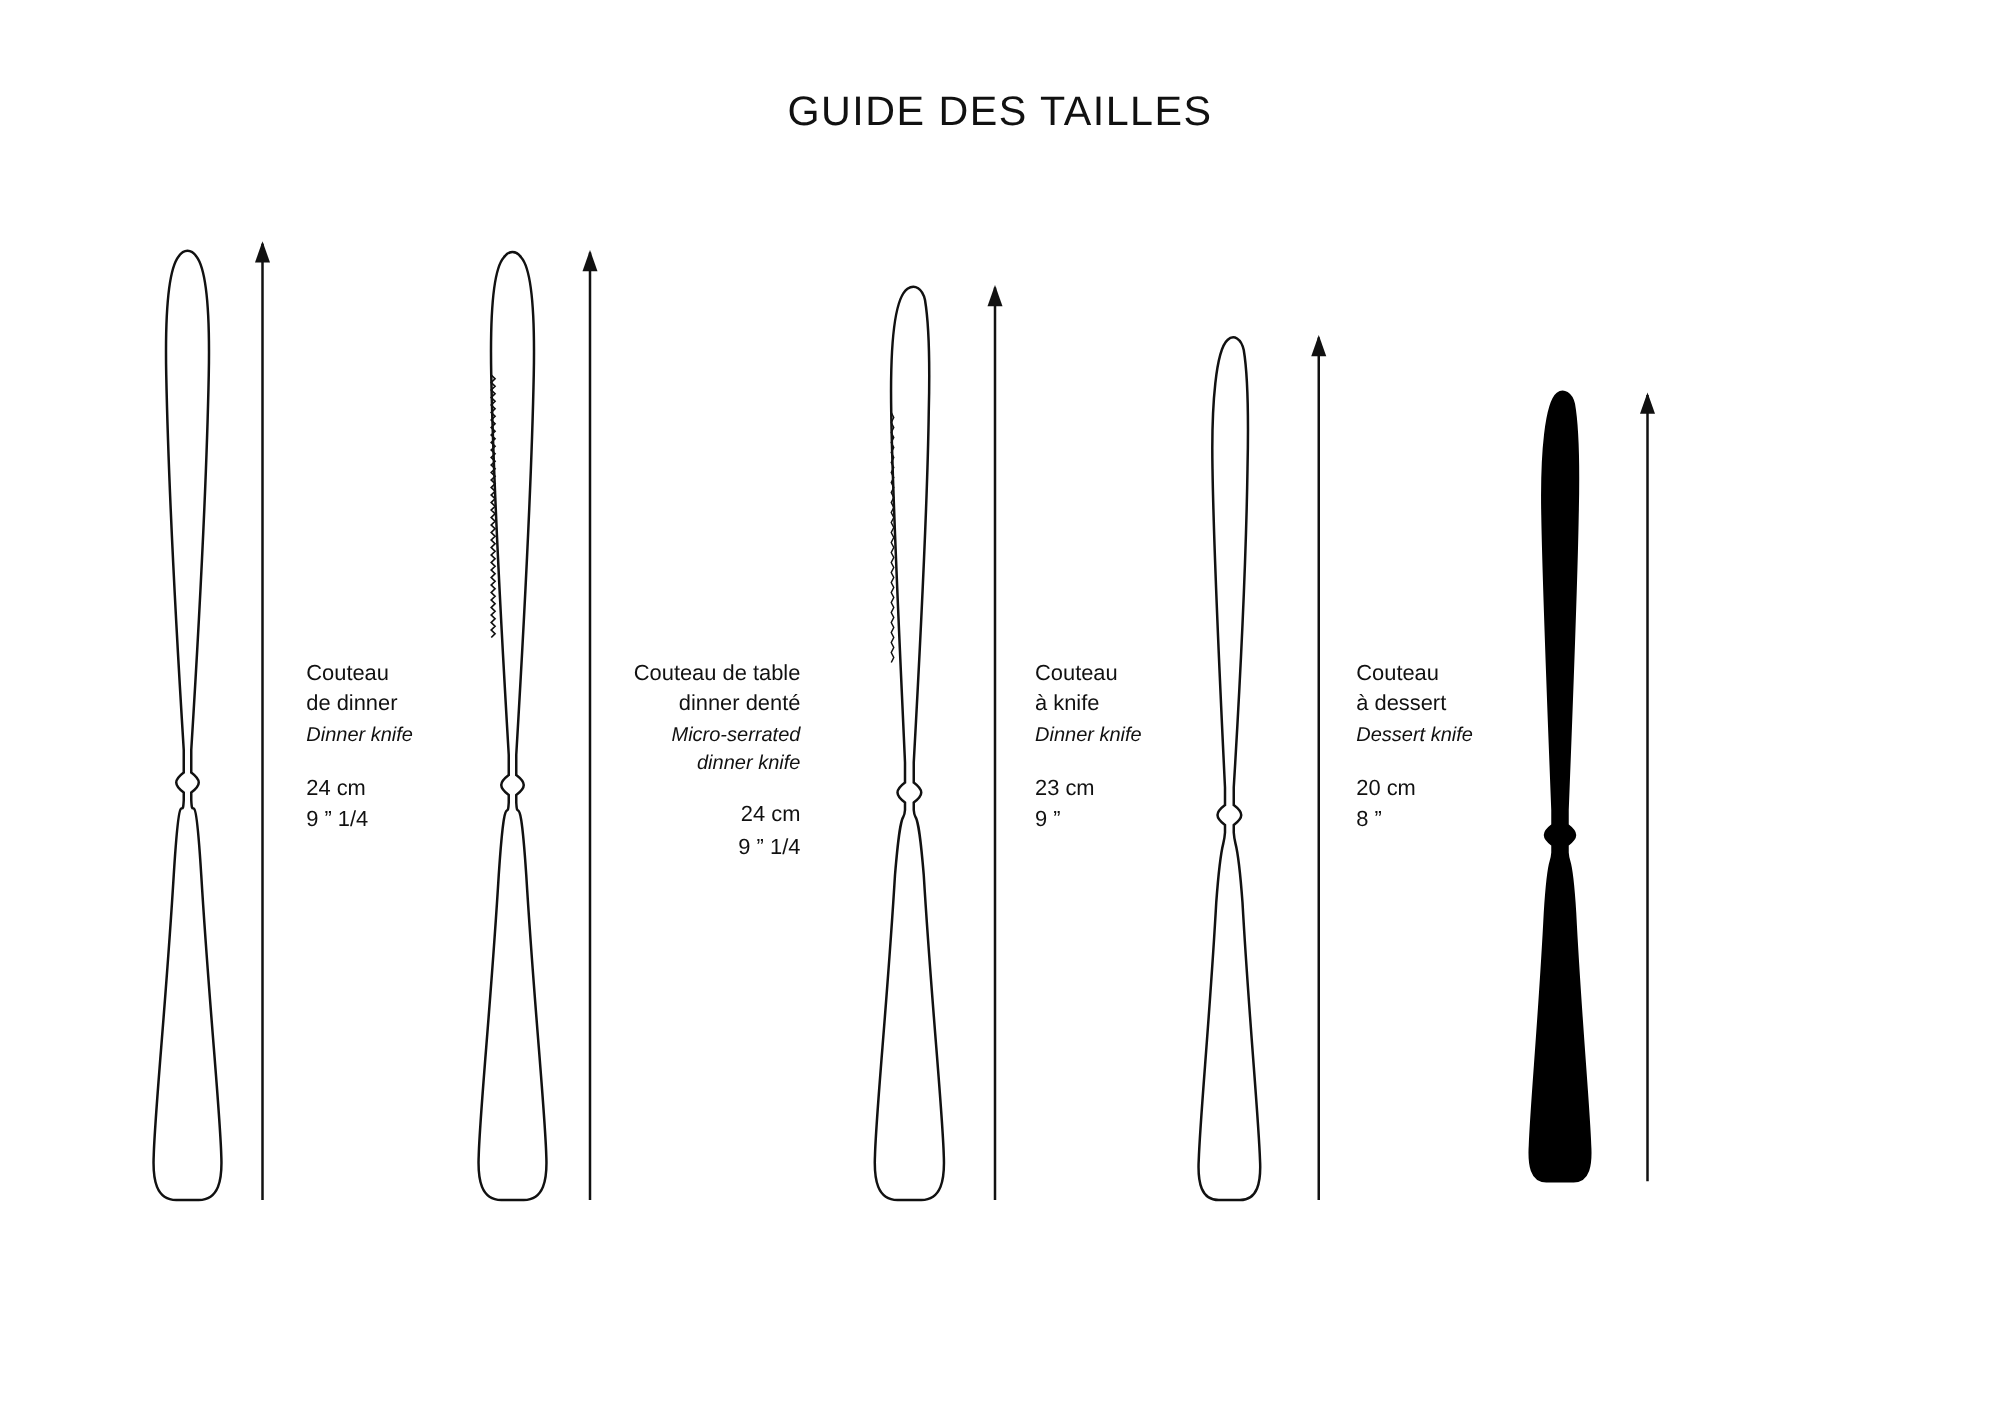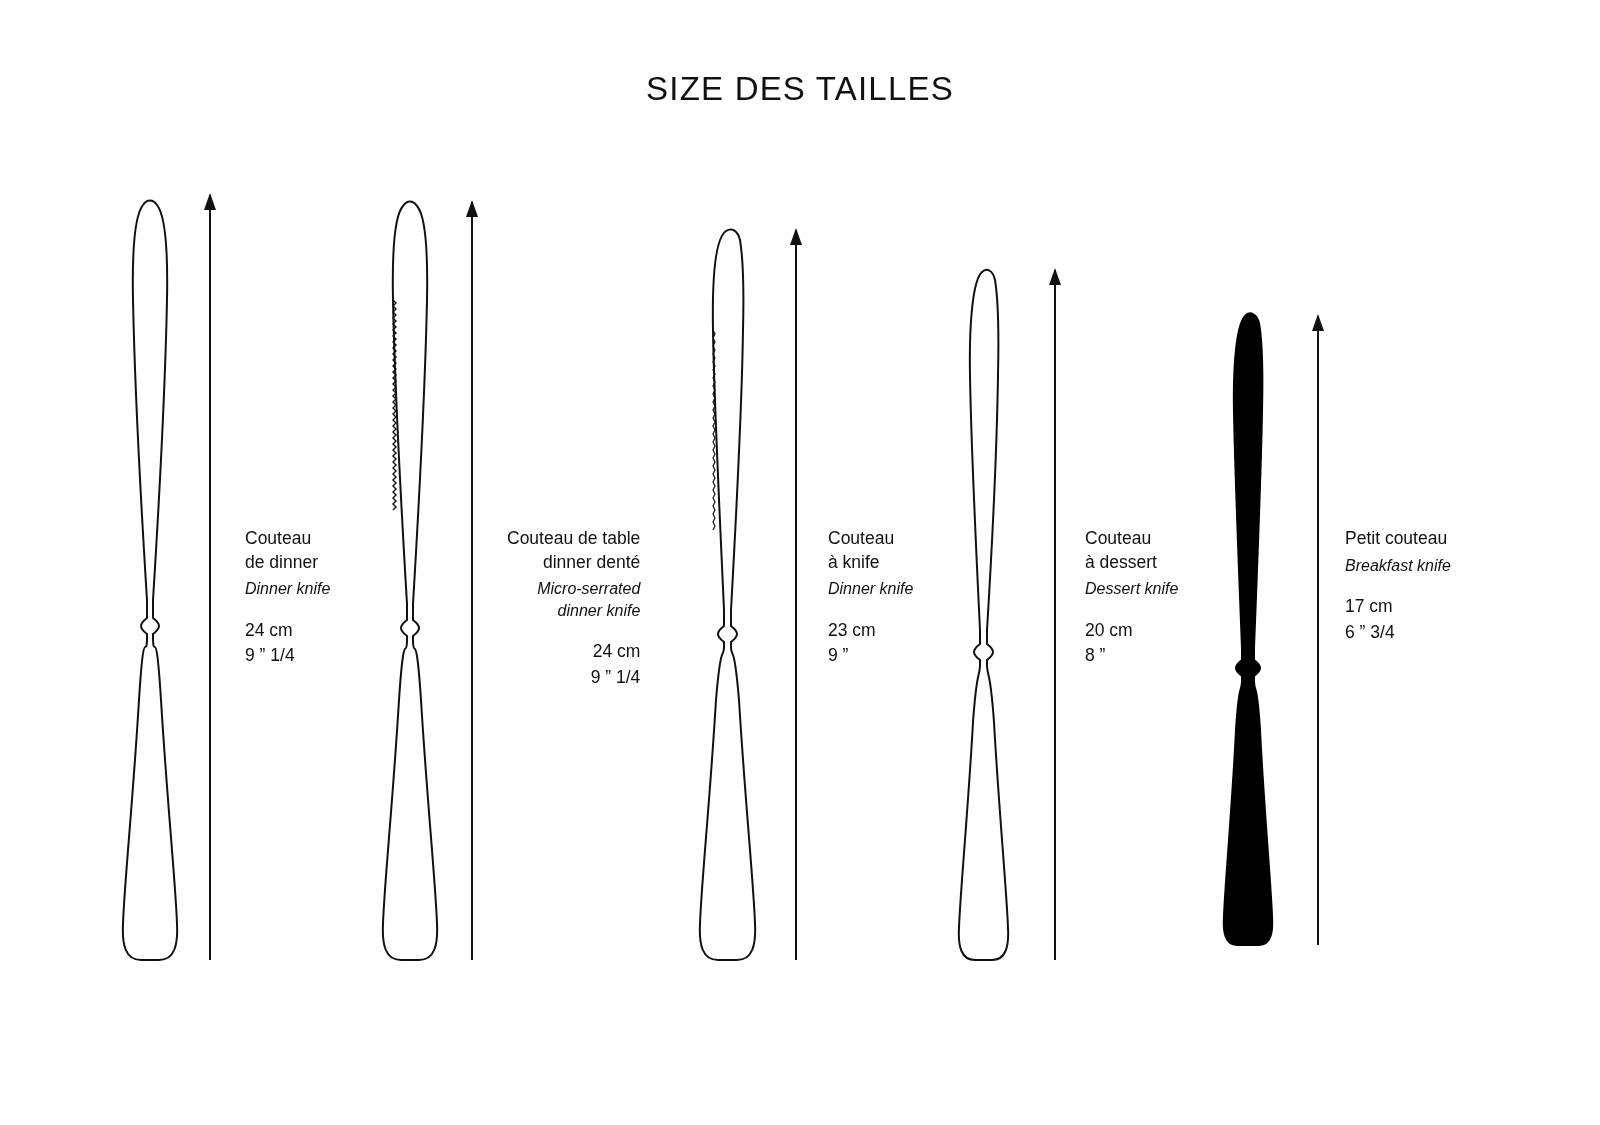--- a/index.html
+++ b/index.html
@@ -81,21 +81,21 @@
   .label-dims {
     font-size: 17.5px;
     margin-top: 18px;
     line-height: 1.45;
   }
 </style>
 </head>
 <body>
 
 <div class="header">
-  <div class="title-fr">SIZE DES TAILLES</div>
+  <div class="title-fr">GUIDE DES TAILLES</div>
 </div>
 
 <div class="diagram">
 
   <div class="knife-group" style="left:95px; width:280px;">
     <svg class="knife-svg" width="280" height="1125" viewBox="0 0 280 1125">
       <path d="M46 960
                C 30 960, 27 944, 28 924
                C 29 888, 38 800, 44 700
                C 49 620, 51 660, 52 640
@@ -254,23 +254,15 @@
                L 49 660
                C 57 666, 57 670, 49 676
                L 49 682
                C 50 694, 52 682, 55 730
                C 59 810, 66 886, 67 916
                C 68 932, 66 945, 54 945
                Z" fill="#000000" stroke="#000000" stroke-width="2"></path>
       <line x1="113" y1="316" x2="113" y2="945" stroke="#111111" stroke-width="2"></line>
       <path d="M113 314 L107 331 L119 331 Z" fill="#111111"></path>
     </svg>
-    <div class="label-block" style="left:140px; top:527px;">
-      <div class="label-fr">Petit couteau</div>
-      <div class="label-en">Breakfast knife</div>
-      <div class="label-dims">
-        <div>17 cm</div>
-        <div>6 ” 3/4</div>
-      </div>
-    </div>
   </div>
 
 </div>
 
 </body></html>

